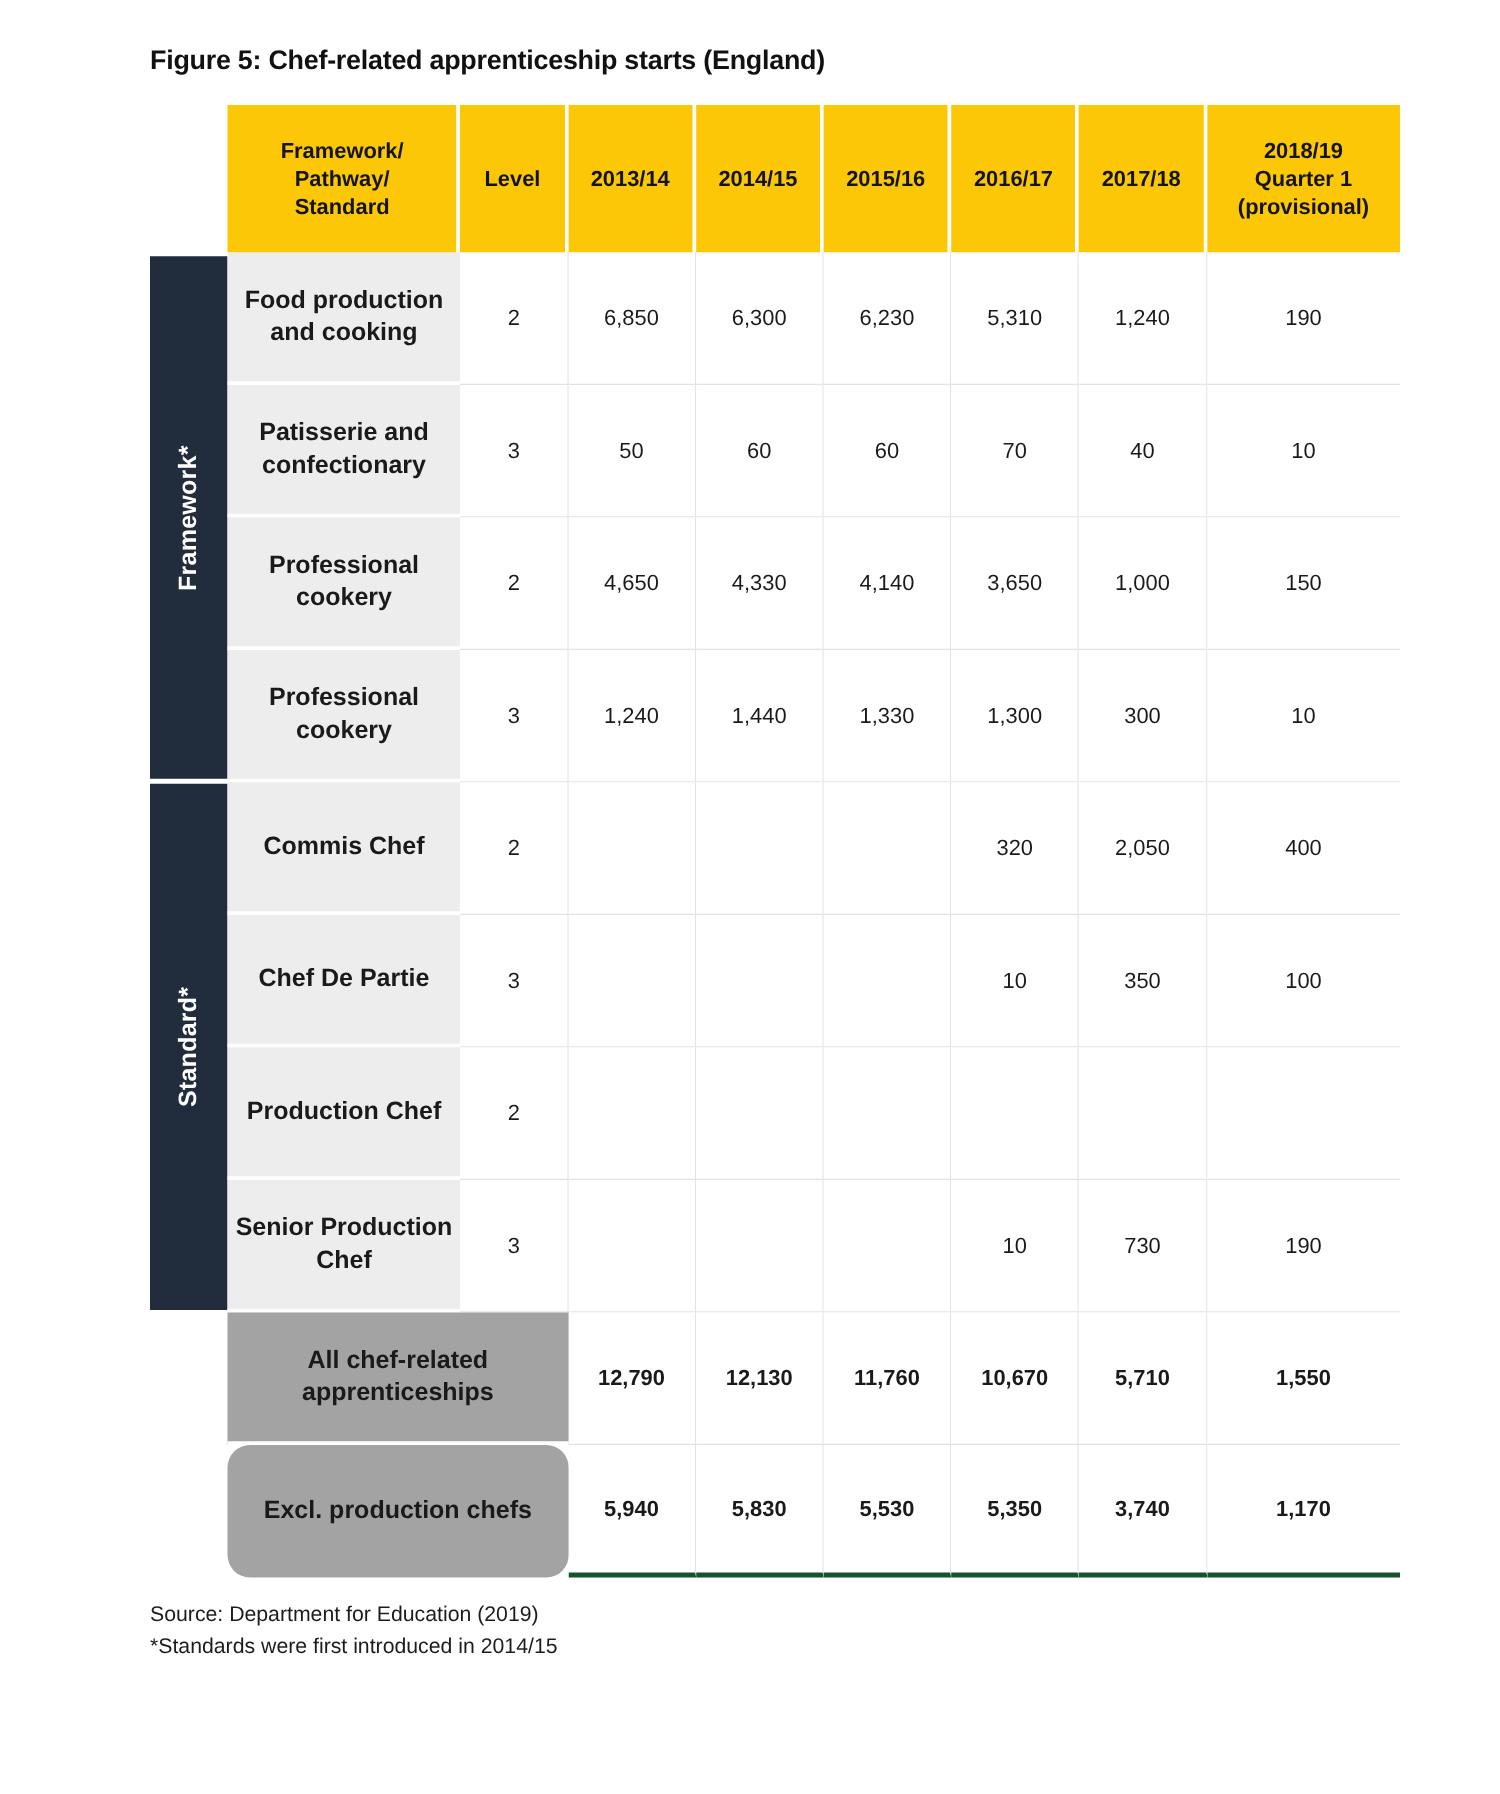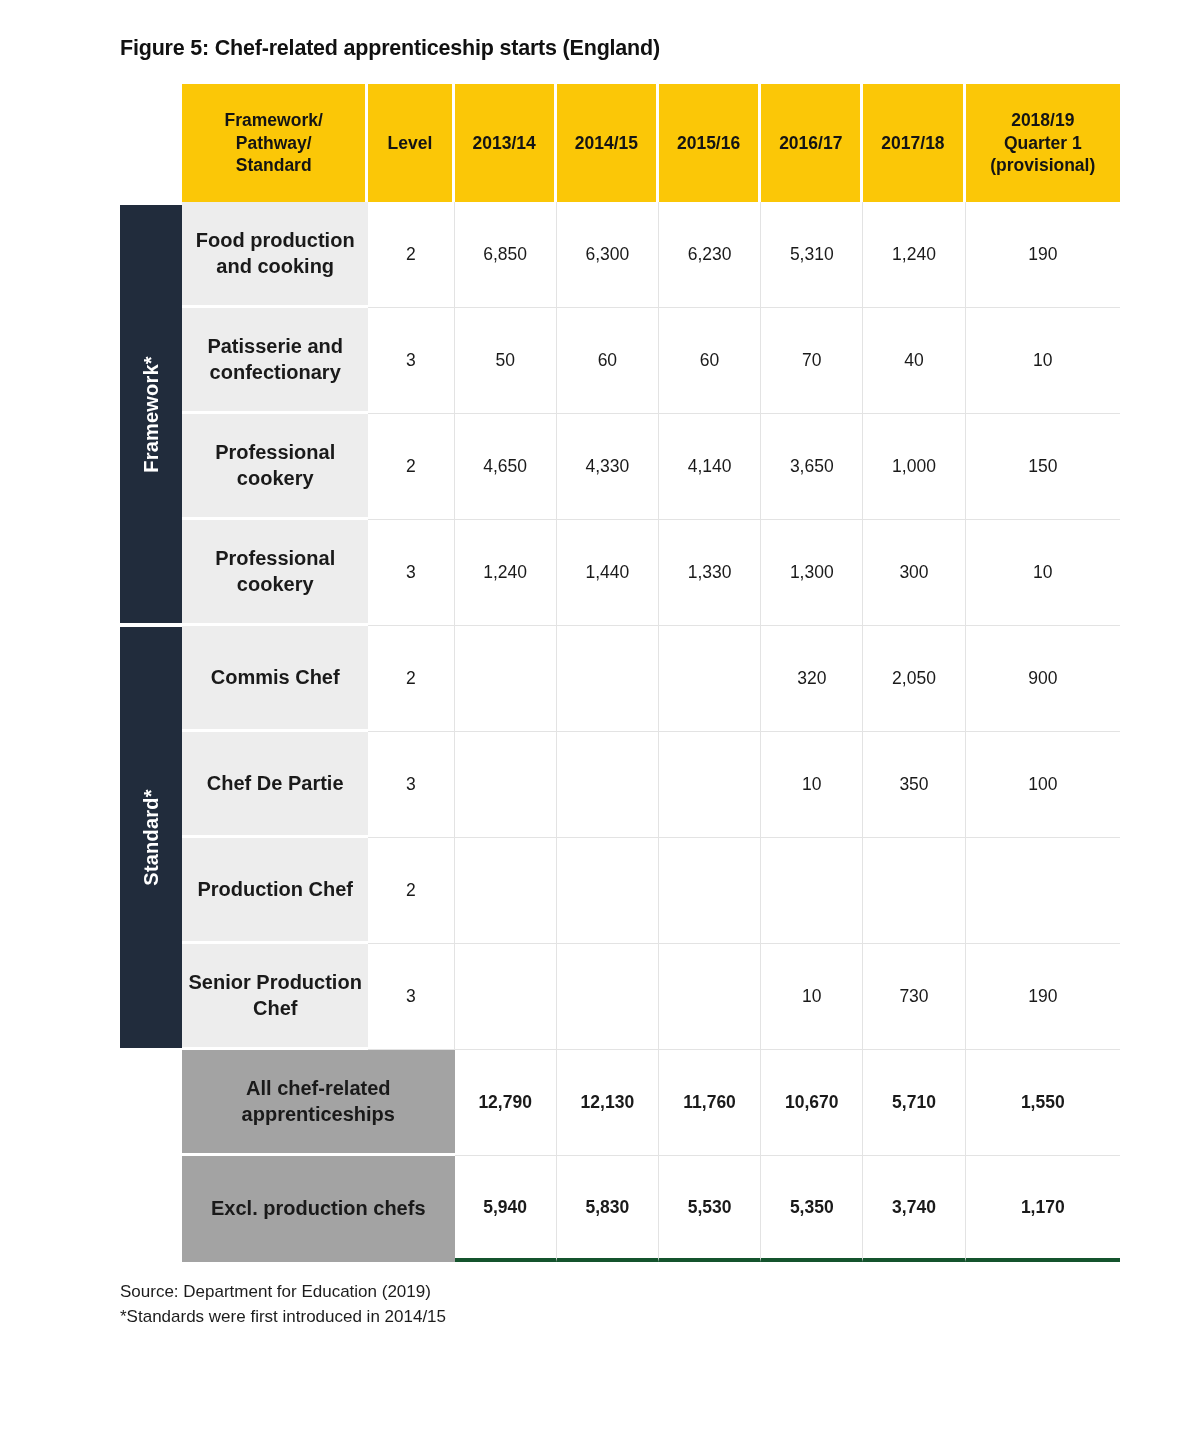--- a/index.html
+++ b/index.html
@@ -120,21 +120,21 @@
 
   
   #grid td.summary-label {
     background: #a3a3a3;
     font-weight: bold;
     font-size: 20px;
     border-right: none;
     border-bottom: 3px solid #ffffff;
   }
   #grid tbody tr.summary-row td { font-weight: bold; }
-  #grid tbody tr.summary-row.last td.summary-label { border-bottom: none; }
+  #grid tbody tr.summary-row.last td.summary-label { border-bottom: none; border-radius: 18px; }
 
   
   #footnotes {
     position: absolute;
     left: 120px;
     top: 1280px;
     width: 980px;
     font-size: 17px;
     line-height: 1.45;
     color: #1c1c1c;
@@ -238,21 +238,21 @@
         </tr>
 
         <tr>
           <td class="rowlabel">Commis Chef</td>
           <td>2</td>
           <td></td>
           <td></td>
           <td></td>
           <td>320</td>
           <td>2,050</td>
-          <td>900</td>
+          <td>400</td>
         </tr>
 
         <tr>
           <td class="rowlabel">Chef De Partie</td>
           <td>3</td>
           <td></td>
           <td></td>
           <td></td>
           <td>10</td>
           <td>350</td>

